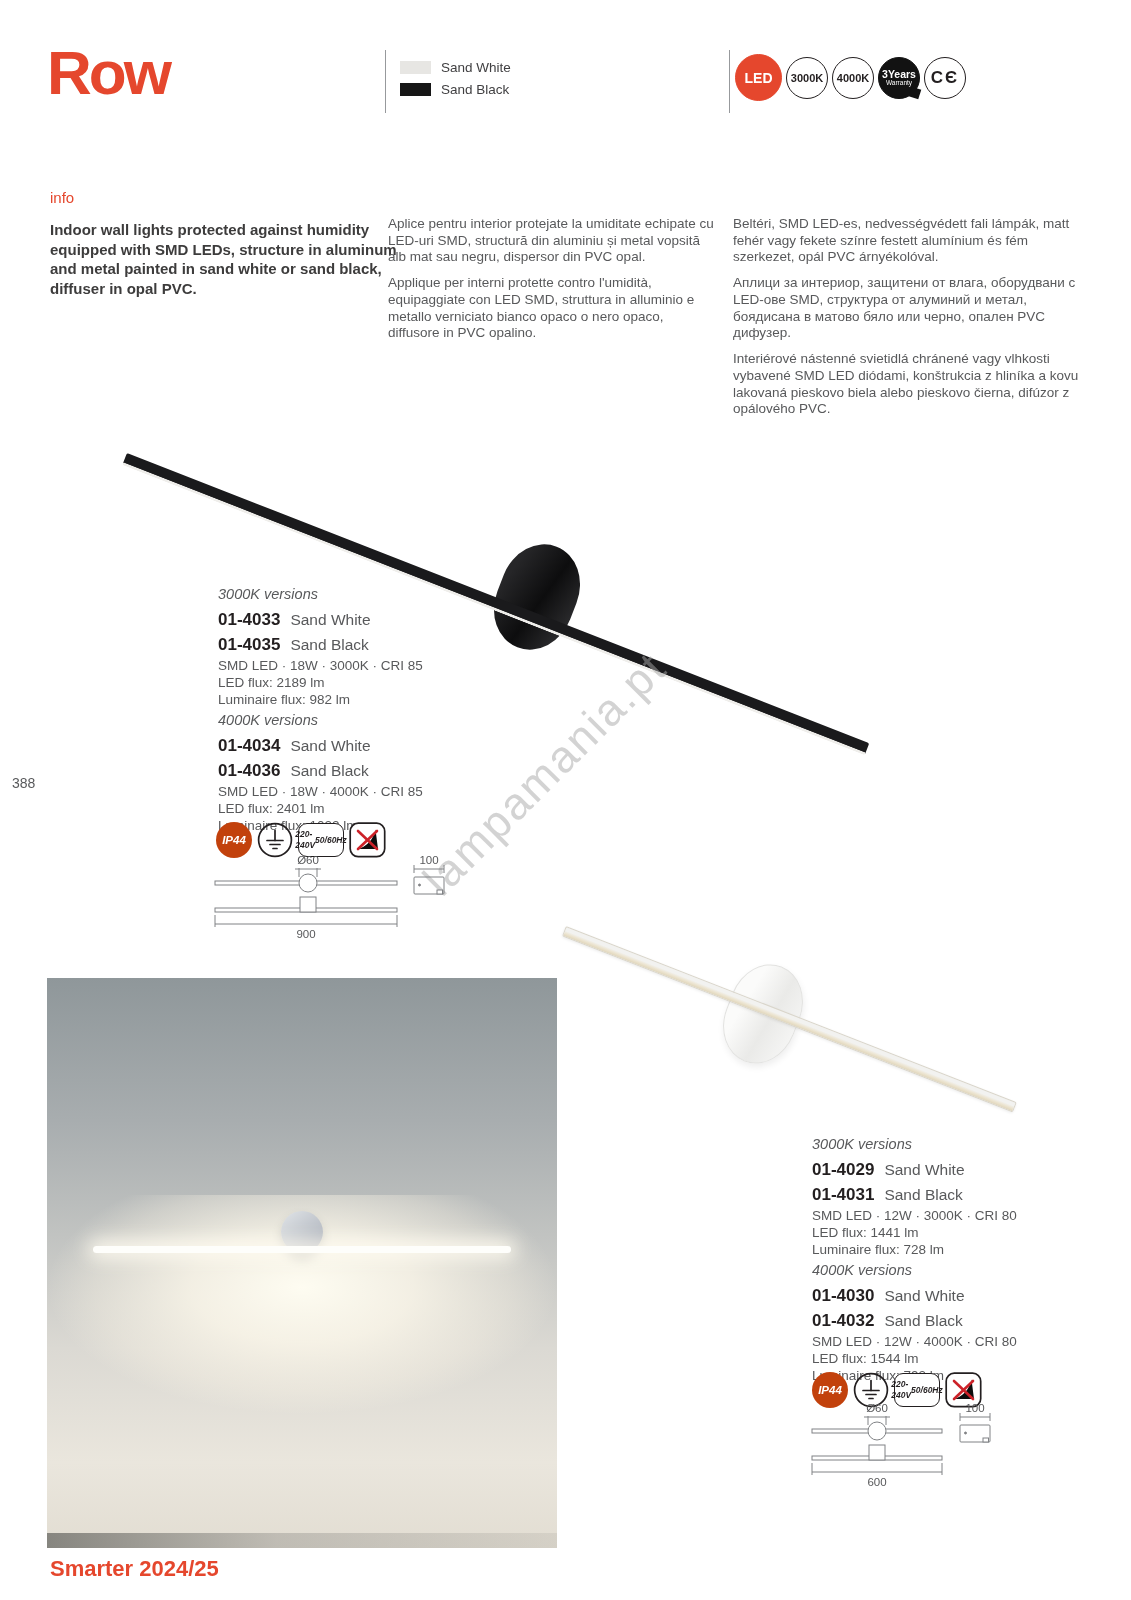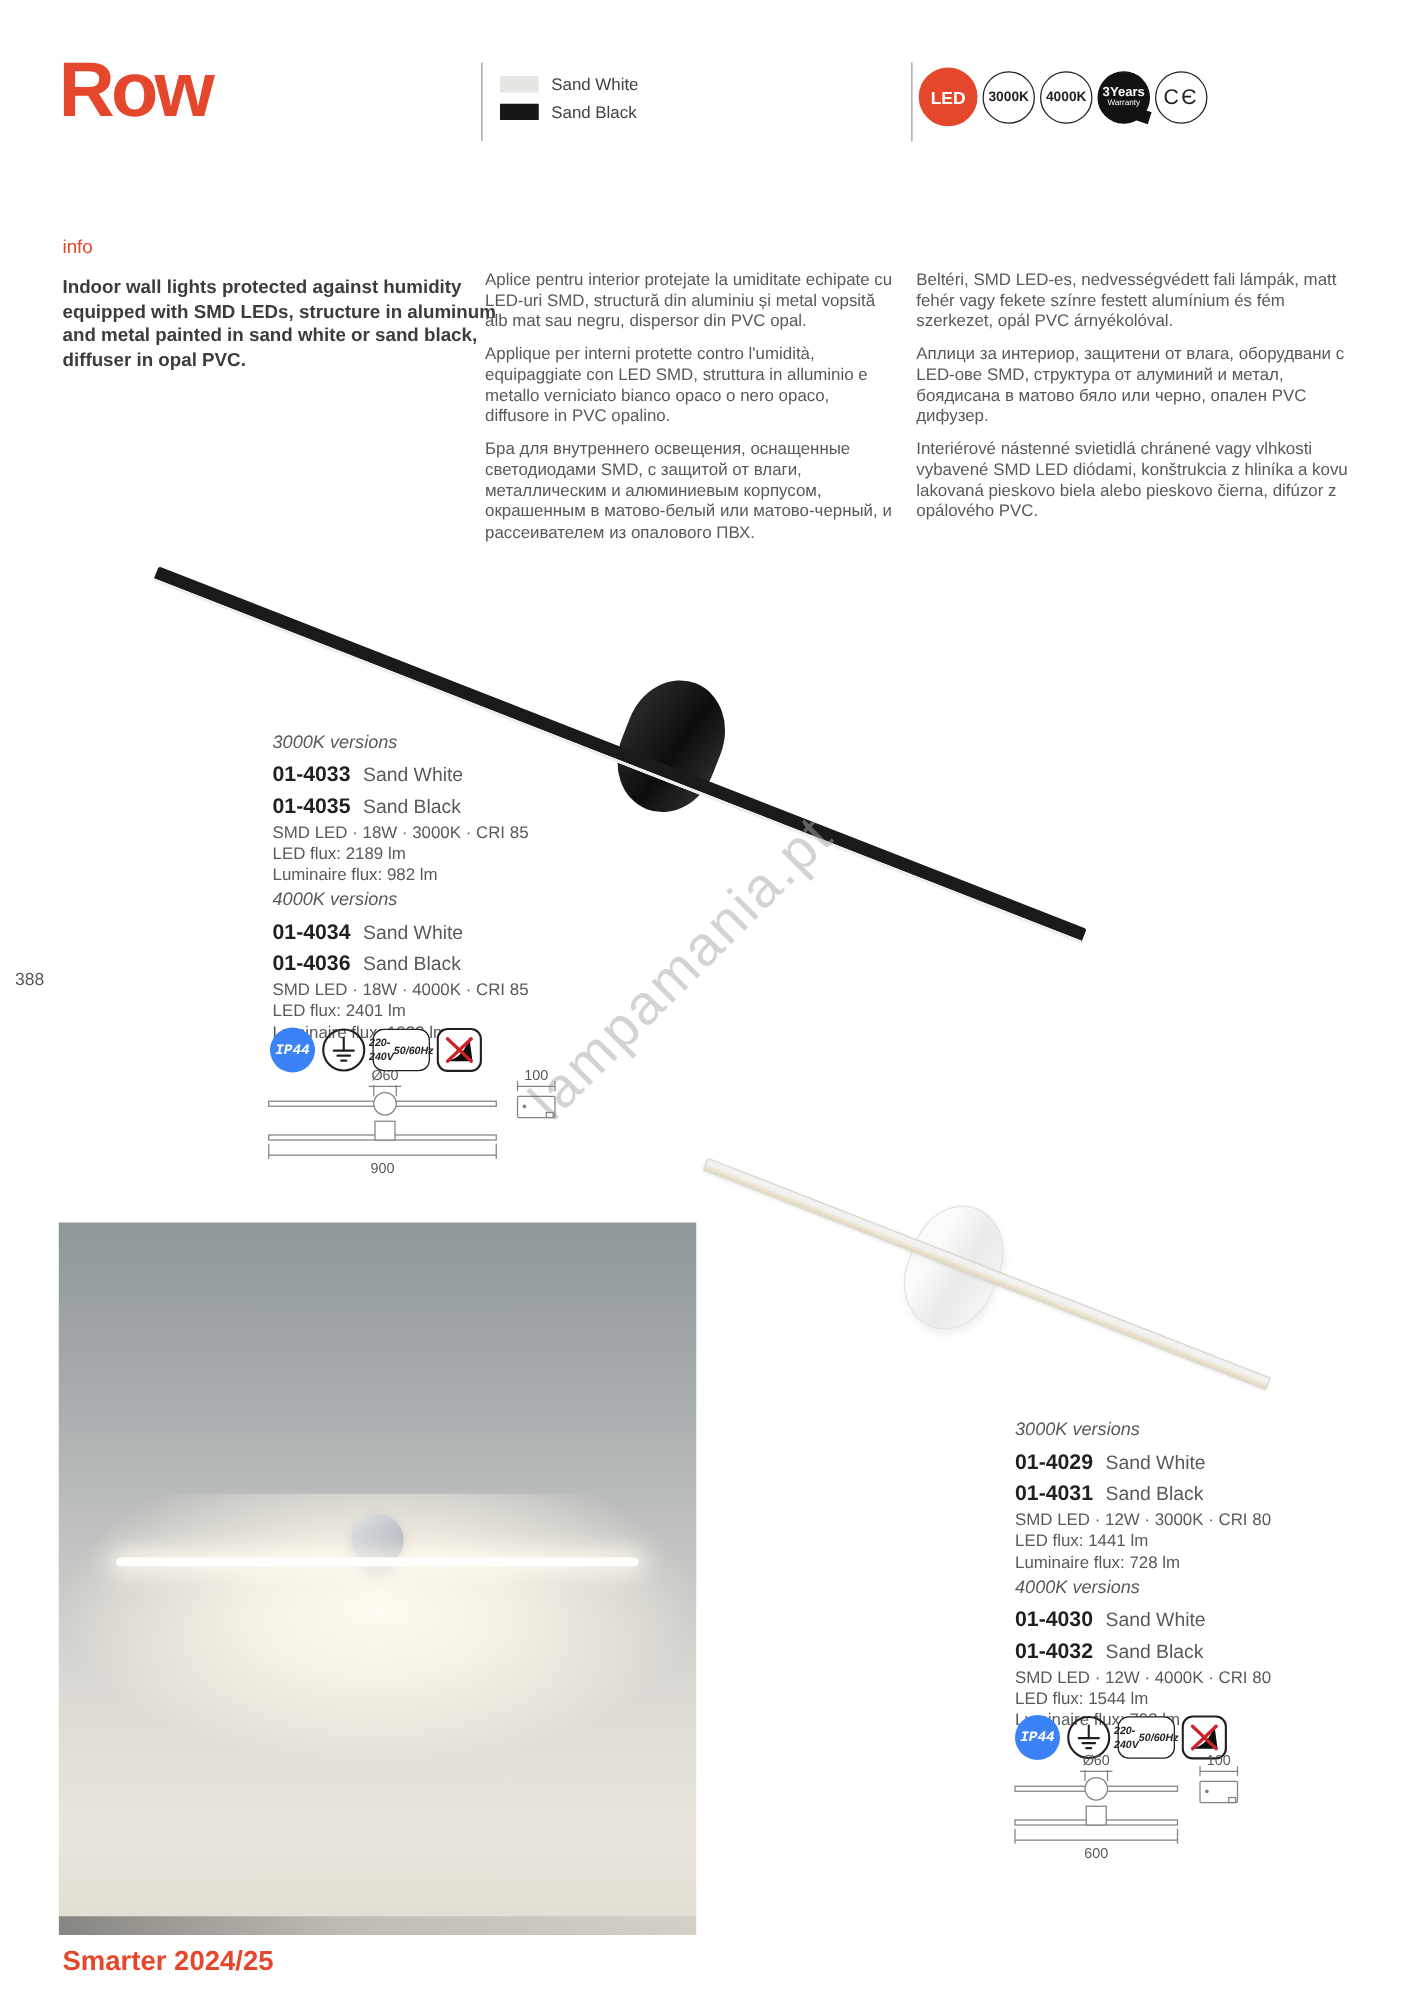--- a/index.html
+++ b/index.html
@@ -15,21 +15,21 @@
   .finish-row{display:flex;align-items:center;gap:10px;font-size:13.5px;color:#414042;}
   .swatch{width:31px;height:13px;}
   .badges{left:735px;top:54px;display:flex;align-items:center;gap:4px;}
   .badge{width:42px;height:42px;border-radius:50%;display:flex;align-items:center;justify-content:center;
          font-weight:bold;color:var(--dark);border:1.6px solid var(--dark);background:#fff;font-size:11px;box-sizing:border-box;}
   .badge.led{background:var(--red);border-color:var(--red);color:#fff;font-size:14px;width:47px;height:47px;}
   .badge.warranty{background:#121212;border-color:#121212;color:#fff;flex-direction:column;line-height:1.05;position:relative;}
   .badge.warranty .w1{font-size:10.5px;}
   .badge.warranty .w2{font-size:6.5px;font-weight:normal;}
   .badge.warranty::after{content:"";position:absolute;right:-1px;bottom:0px;width:10px;height:10px;background:#121212;transform:rotate(18deg);}
-  .badge.ce{font-size:17px;letter-spacing:2px;font-weight:400;}
+  .badge.ce{font-size:17px;letter-spacing:2px;font-weight:700;}
 
   
   .info-label{left:50px;top:189px;font-size:15px;color:var(--red);}
   .desc-en{left:50px;top:220px;width:348px;font-size:15px;font-weight:bold;color:#3d3c3c;line-height:1.3;}
   .col{font-size:13.5px;color:var(--gray);line-height:1.24;}
   .col p{margin:0 0 9px 0;}
   .col2{left:388px;top:216px;width:330px;}
   .col3{left:733px;top:216px;width:347px;}
 
   .pageno{left:12px;top:775px;font-size:14px;color:var(--gray);}
@@ -56,22 +56,22 @@
   .spec-block{width:260px;}
   .version{font-style:italic;font-size:14.5px;color:var(--gray);height:21px;}
   .model{height:25px;line-height:25px;white-space:nowrap;}
   .model .code{font-weight:bold;font-size:17px;color:var(--dark);text-align:right;}
   .model .finish{font-size:15.5px;color:var(--gray);margin-left:10px;}
   .specline{font-size:13.5px;color:var(--gray);height:17px;line-height:17px;white-space:nowrap;}
   .group2{margin-top:4px;}
 
   
   .certs{display:flex;align-items:center;gap:5px;}
-  .ip44{width:36px;height:36px;border-radius:50%;background:#3b82f6;color:#fff;font-weight:bold;font-style:italic;
-        font-size:11.5px;display:flex;align-items:center;justify-content:center;font-family:Liberation Mono, monospace;}
+  .ip44{width:36px;height:36px;border-radius:50%;background:#c2410c;color:#fff;font-weight:bold;font-style:italic;
+        font-size:11.5px;display:flex;align-items:center;justify-content:center;}
   .volt{width:46px;height:34px;border:1.6px solid var(--dark);border-radius:9px;display:flex;flex-direction:row;
         align-items:center;justify-content:center;font-size:8.5px;font-weight:bold;font-style:italic;
         color:var(--dark);line-height:1.25;box-sizing:border-box;background:#fff;}
 
   
   .dim text{font-family:"Liberation Sans",sans-serif;}
 </style>
 </head>
 <body>
 
@@ -99,21 +99,20 @@
       <span class="w2">Warranty</span>
     </div>
     <div class="badge ce">CЄ</div>
   </div>
 
   <div class="abs info-label">info</div>
   <div class="abs desc-en">Indoor wall lights protected against humidity equipped with SMD LEDs, structure in aluminum and metal painted in sand white or sand black, diffuser in opal PVC.</div>
   <div class="abs col col2">
     <p>Aplice pentru interior protejate la umiditate echipate cu LED-uri SMD, structură din aluminiu și metal vopsită alb mat sau negru, dispersor din PVC opal.</p>
     <p>Applique per interni protette contro l'umidità, equipaggiate con LED SMD, struttura in alluminio e metallo verniciato bianco opaco o nero opaco, diffusore in PVC opalino.</p>
-    <p>Бра для внутреннего освещения, оснащенные светодиодами SMD, с защитой от влаги, металлическим и алюминиевым корпусом, окрашенным в матово-белый или матово-черный, и рассеивателем из опалового ПВХ.</p>
   </div>
   <div class="abs col col3">
     <p>Beltéri, SMD LED-es, nedvességvédett fali lámpák, matt fehér vagy fekete színre festett alumínium és fém szerkezet, opál PVC árnyékolóval.</p>
     <p>Аплици за интериор, защитени от влага, оборудвани с LED-ове SMD, структура от алуминий и метал, боядисана в матово бяло или черно, опален PVC дифузер.</p>
     <p>Interiérové nástenné svietidlá chránené vagy vlhkosti vybavené SMD LED diódami, konštrukcia z hliníka a kovu lakovaná pieskovo biela alebo pieskovo čierna, difúzor z opálového PVC.</p>
   </div>
 
   <div class="abs lamp lamp-black">
     <div class="cyl"></div>
     <div class="bar"></div>

